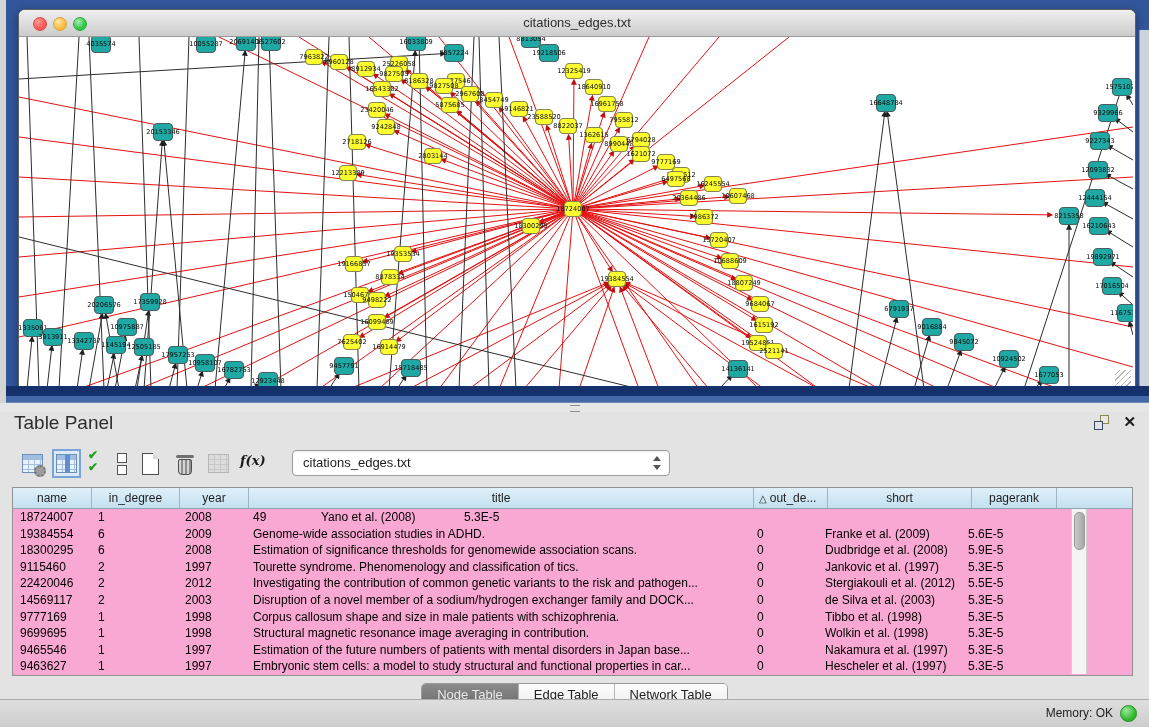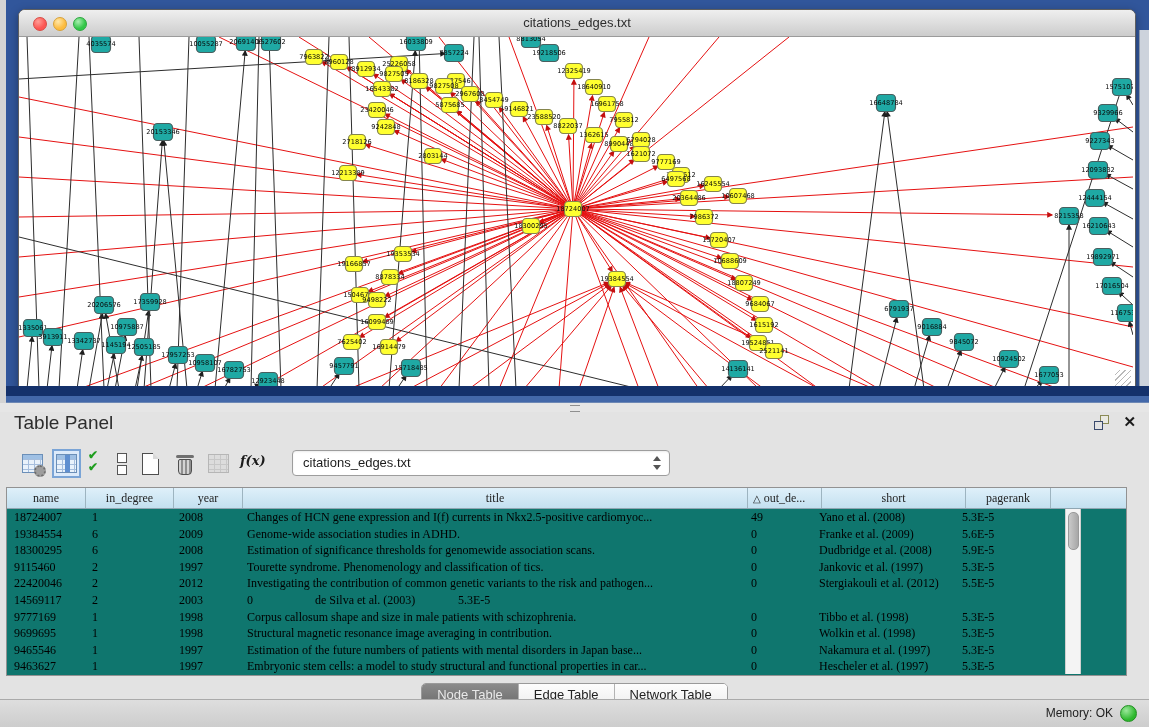--- a/index.html
+++ b/index.html
@@ -75,22 +75,22 @@
 
   .combo{position:absolute;left:292px;top:38px;width:376px;height:24px;background:#ffffff;
     border:1px solid #9d9d9d;border-radius:4px;box-shadow:inset 0 1px 2px rgba(0,0,0,.08);}
   .combo .val{position:absolute;left:10px;top:0;line-height:24px;font-size:13px;color:#1c1c1c;}
   .combo .stepper{position:absolute;right:8px;top:4px;width:9px;height:16px;}
   .combo .stepper::before{content:"";position:absolute;left:1px;top:1px;
     border-left:4px solid transparent;border-right:4px solid transparent;border-bottom:5px solid #555;}
   .combo .stepper::after{content:"";position:absolute;left:1px;bottom:1px;
     border-left:4px solid transparent;border-right:4px solid transparent;border-top:5px solid #555;}
 
-  .tablebox{position:absolute;left:6px;top:75px;width:1119px;height:187px;background:#0f766e;
-    border:1px solid #929292;overflow:hidden;font-family:Liberation Serif, serif;}
+  .tablebox{position:absolute;left:12px;top:75px;width:1119px;height:187px;background:#f9a8d4;
+    border:1px solid #929292;overflow:hidden;}
   .thead{display:flex;height:20px;background:linear-gradient(#dff0fa,#c3e0f0);border-bottom:1px solid #8fa6b2;}
   .hcell{font-size:12px;color:#1d1d1d;text-align:center;line-height:20px;border-right:1px solid #9db4c0;
     white-space:nowrap;overflow:hidden;}
   .hcell .sort-tri{font-size:10px;margin-right:3px;}
   .hcell.sorted{text-align:left;padding-left:5px;}
   .tbody{position:relative;}
   .trow{display:flex;height:16.6px;}
   .tcell{font-size:12px;color:#000;line-height:16.6px;padding-left:7px;white-space:nowrap;overflow:hidden;box-sizing:border-box;}
   .c0{width:78px;}.c1{width:87px;}.c2{width:68px;}.c3{width:504px;}.c4{width:68px;}.c5{width:143px;}.c6{width:84px;}
   .hcell.c0{width:78px;}.hcell.c1{width:87px;}.hcell.c2{width:68px;}.hcell.c3{width:504px;}
@@ -523,21 +523,20 @@
           <div class="hcell c3">title</div>
           <div class="hcell c4 sorted"><span class="sort-tri">△</span>out_de...</div>
           <div class="hcell c5">short</div>
           <div class="hcell c6">pagerank</div>
         </div>
       <div class="tbody" id="tbody">
           <div class="trow">
             <div class="tcell c0">18724007</div>
             <div class="tcell c1">1</div>
             <div class="tcell c2">2008</div>
-            <div class="tcell c3">Changes of HCN gene expression and I(f) currents in Nkx2.5-positive cardiomyoc...</div>
             <div class="tcell c4">49</div>
             <div class="tcell c5">Yano et al. (2008)</div>
             <div class="tcell c6">5.3E-5</div>
           </div>
           <div class="trow">
             <div class="tcell c0">19384554</div>
             <div class="tcell c1">6</div>
             <div class="tcell c2">2009</div>
             <div class="tcell c3">Genome-wide association studies in ADHD.</div>
             <div class="tcell c4">0</div>
@@ -568,20 +567,21 @@
             <div class="tcell c2">2012</div>
             <div class="tcell c3">Investigating the contribution of common genetic variants to the risk and pathogen...</div>
             <div class="tcell c4">0</div>
             <div class="tcell c5">Stergiakouli et al. (2012)</div>
             <div class="tcell c6">5.5E-5</div>
           </div>
           <div class="trow">
             <div class="tcell c0">14569117</div>
             <div class="tcell c1">2</div>
             <div class="tcell c2">2003</div>
+            <div class="tcell c3">Disruption of a novel member of a sodium/hydrogen exchanger family and DOCK...</div>
             <div class="tcell c4">0</div>
             <div class="tcell c5">de Silva et al. (2003)</div>
             <div class="tcell c6">5.3E-5</div>
           </div>
           <div class="trow">
             <div class="tcell c0">9777169</div>
             <div class="tcell c1">1</div>
             <div class="tcell c2">1998</div>
             <div class="tcell c3">Corpus callosum shape and size in male patients with schizophrenia.</div>
             <div class="tcell c4">0</div>

